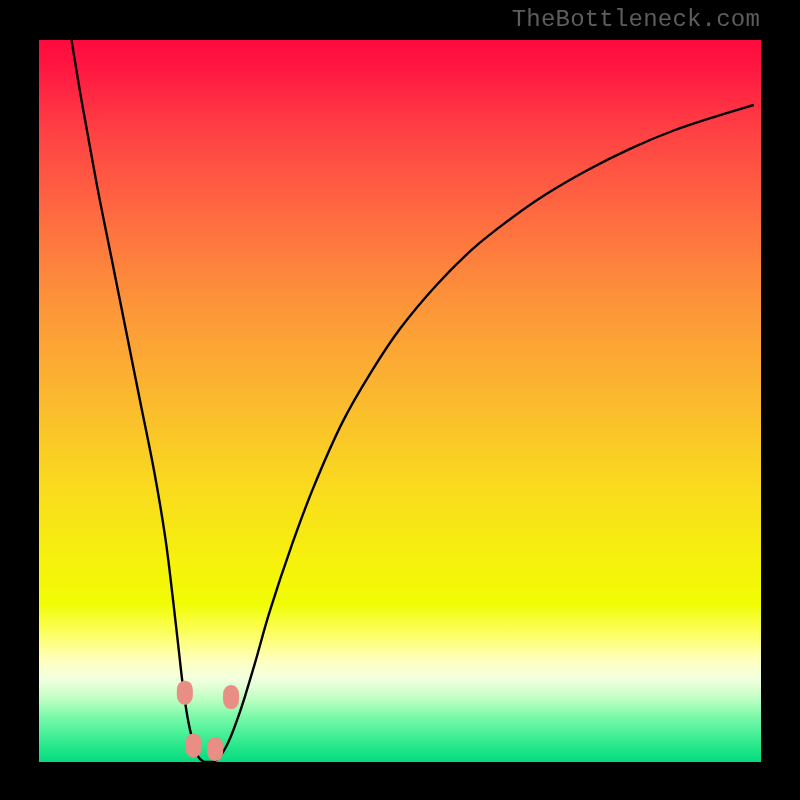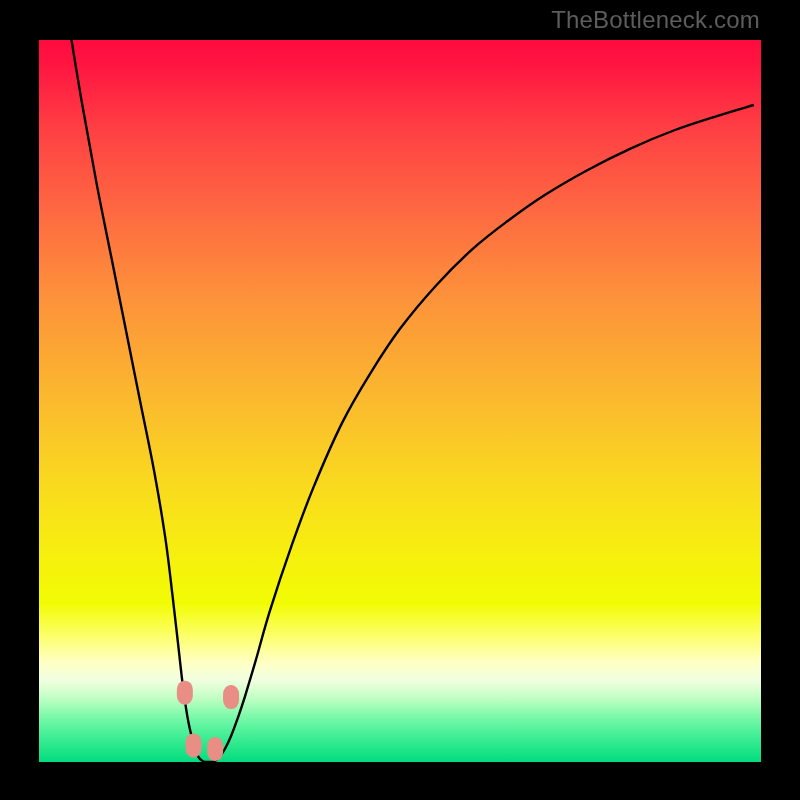--- a/index.html
+++ b/index.html
@@ -11,20 +11,21 @@
     overflow: hidden;
     font-family: -apple-system, BlinkMacSystemFont, "Segoe UI", Arial, sans-serif;
   }
   .frame {
     position: absolute;
     left: 0;
     top: 0;
     width: 800px;
     height: 800px;
     background: #000000;
+    font-family: Liberation Mono, monospace;
   }
   .plot-area {
     position: absolute;
     left: 39px;
     top: 40px;
     width: 722px;
     height: 722px;
     background: linear-gradient(
       to bottom,
       #ff0a3e 0%,

